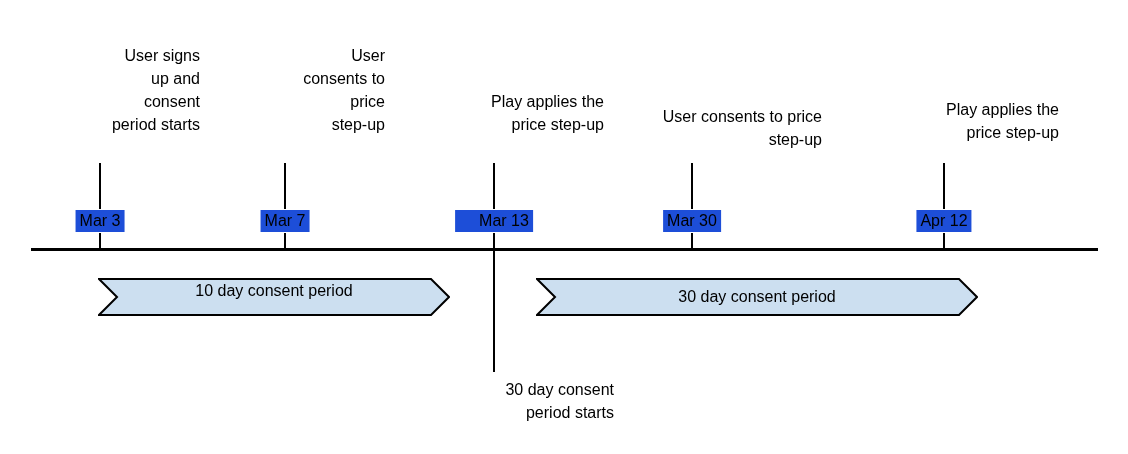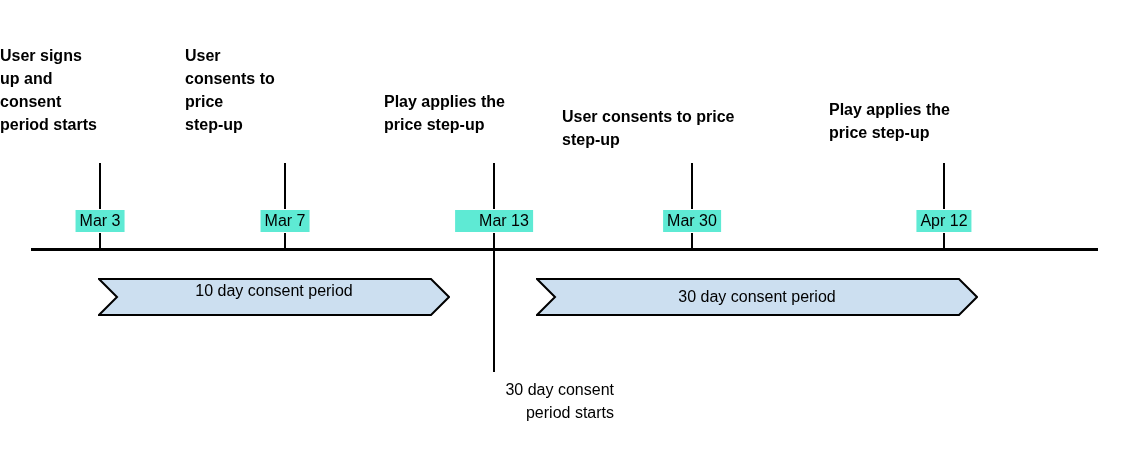--- a/index.html
+++ b/index.html
@@ -31,38 +31,37 @@
     background: #000000;
   }
   .tick-stem-lower {
     position: absolute;
     width: 2px;
     background: #000000;
   }
   
   .date-chip {
     position: absolute;
-    background: #5eead4;
+    background: #1d4ed8;
     font-size: 16px;
     line-height: 20px;
     padding: 1px 4px;
     white-space: nowrap;
     transform: translateX(-50%);
     color: #000000;
   }
   
   .event-label {
     position: absolute;
     font-size: 16px;
     line-height: 23px;
-    text-align: left;
+    text-align: right;
     white-space: pre-line;
     transform: translateX(-50%);
     color: #000000;
-    font-weight: bold;
   }
   
   .below-label {
     position: absolute;
     font-size: 16px;
     line-height: 23px;
     text-align: right;
     white-space: pre-line;
     transform: translateX(-50%);
     color: #000000;

